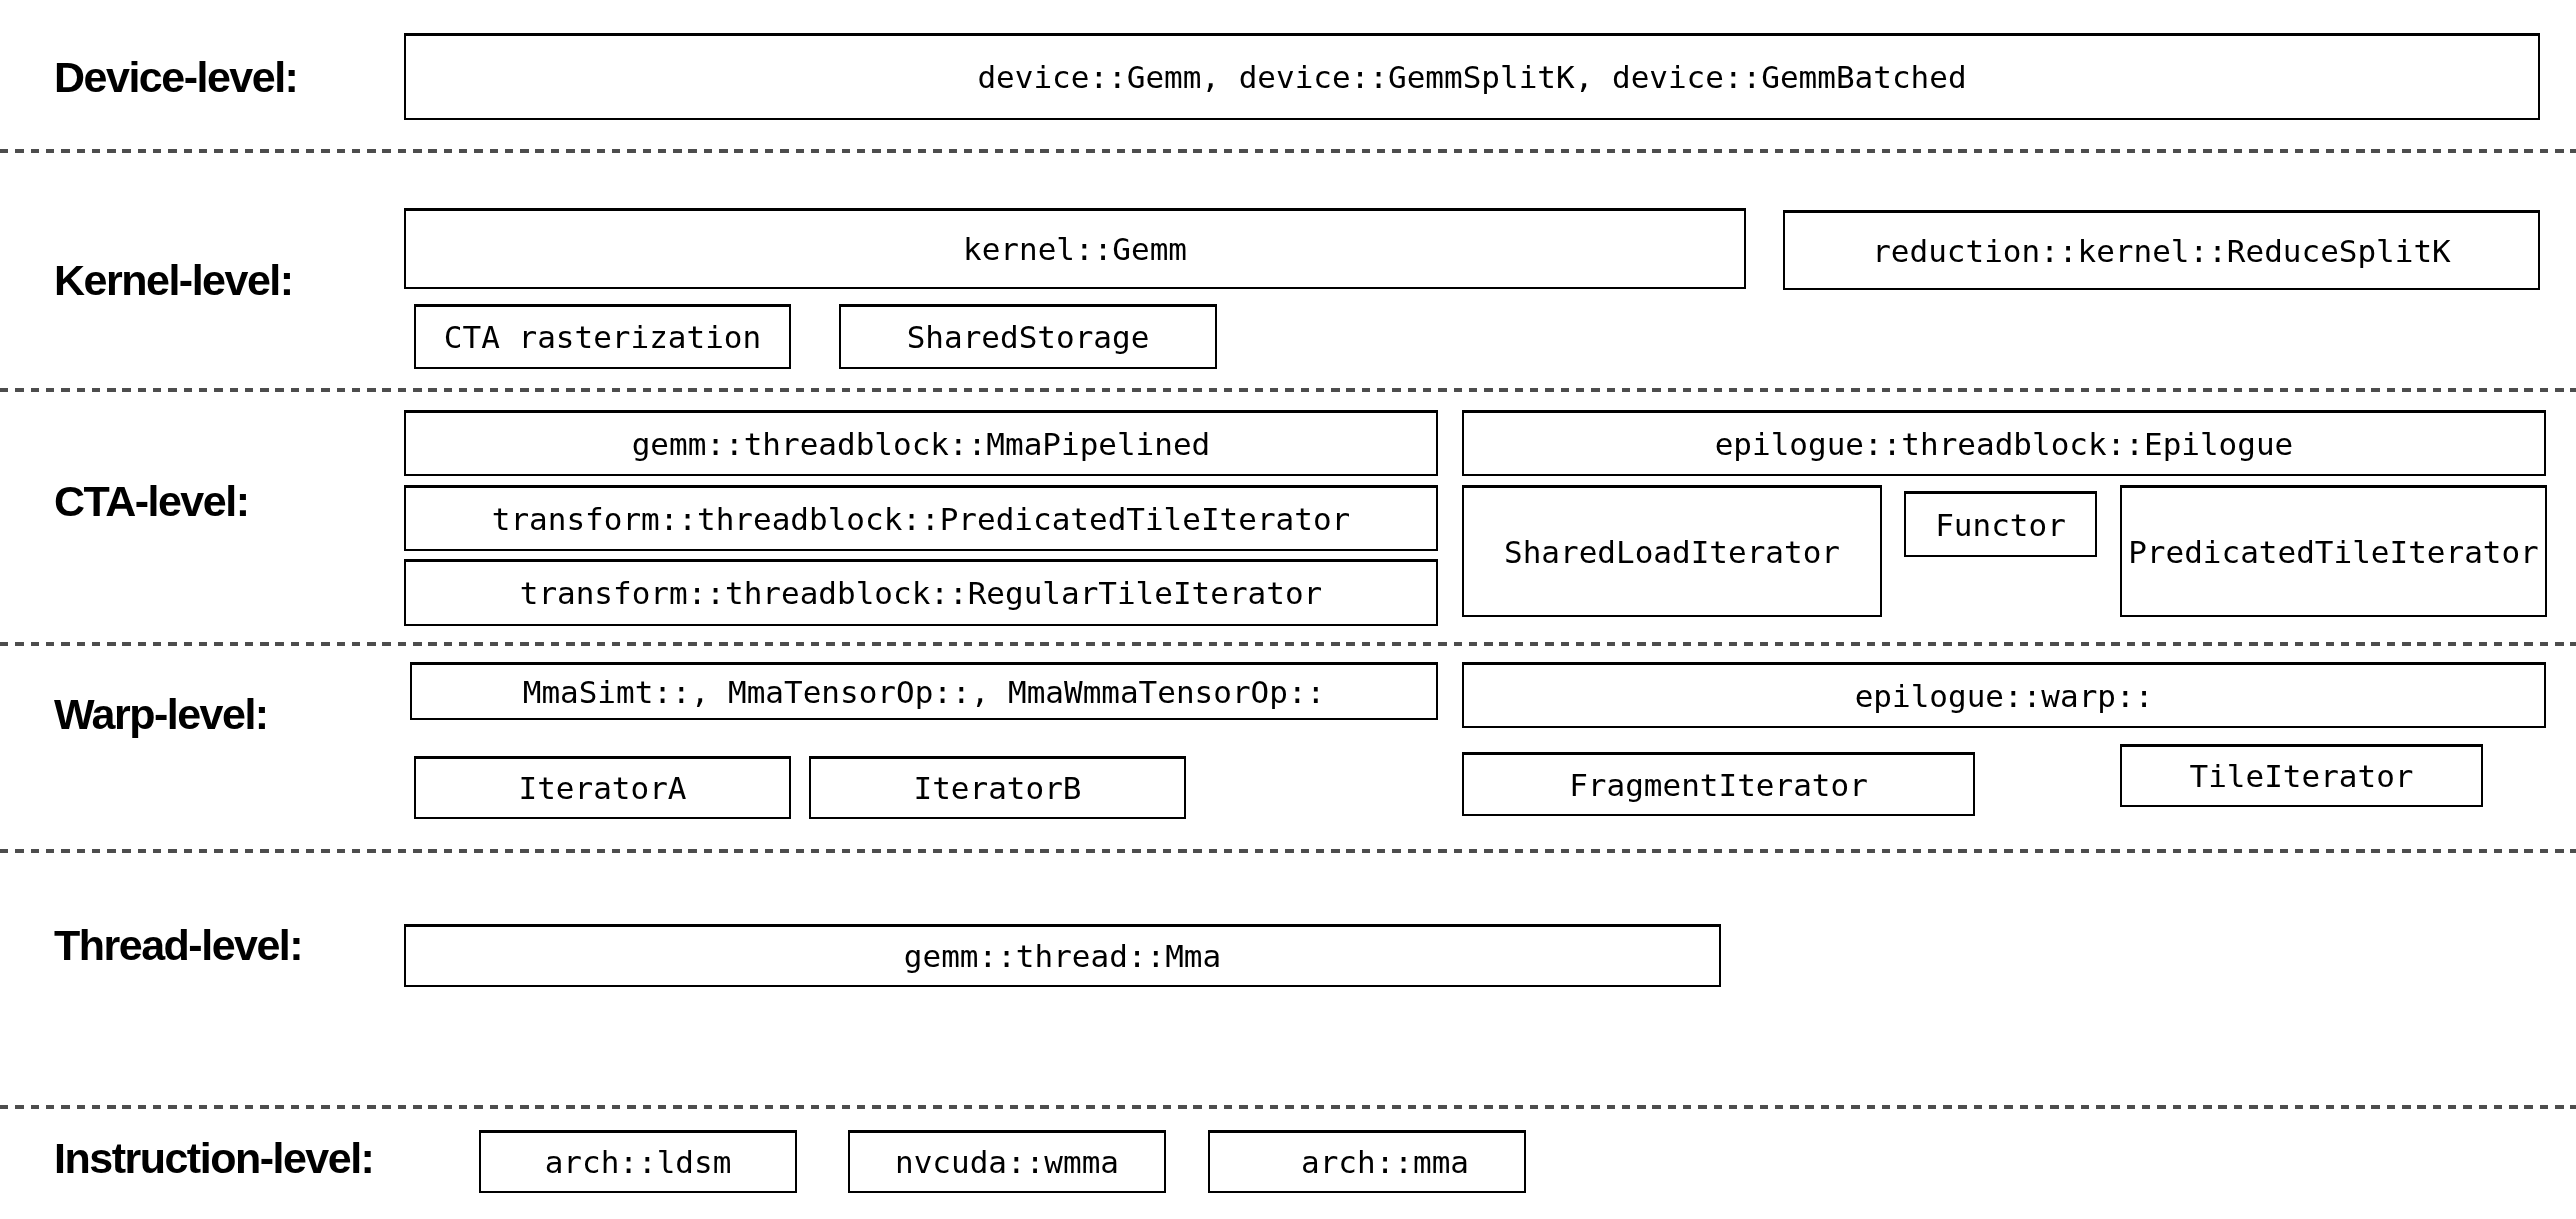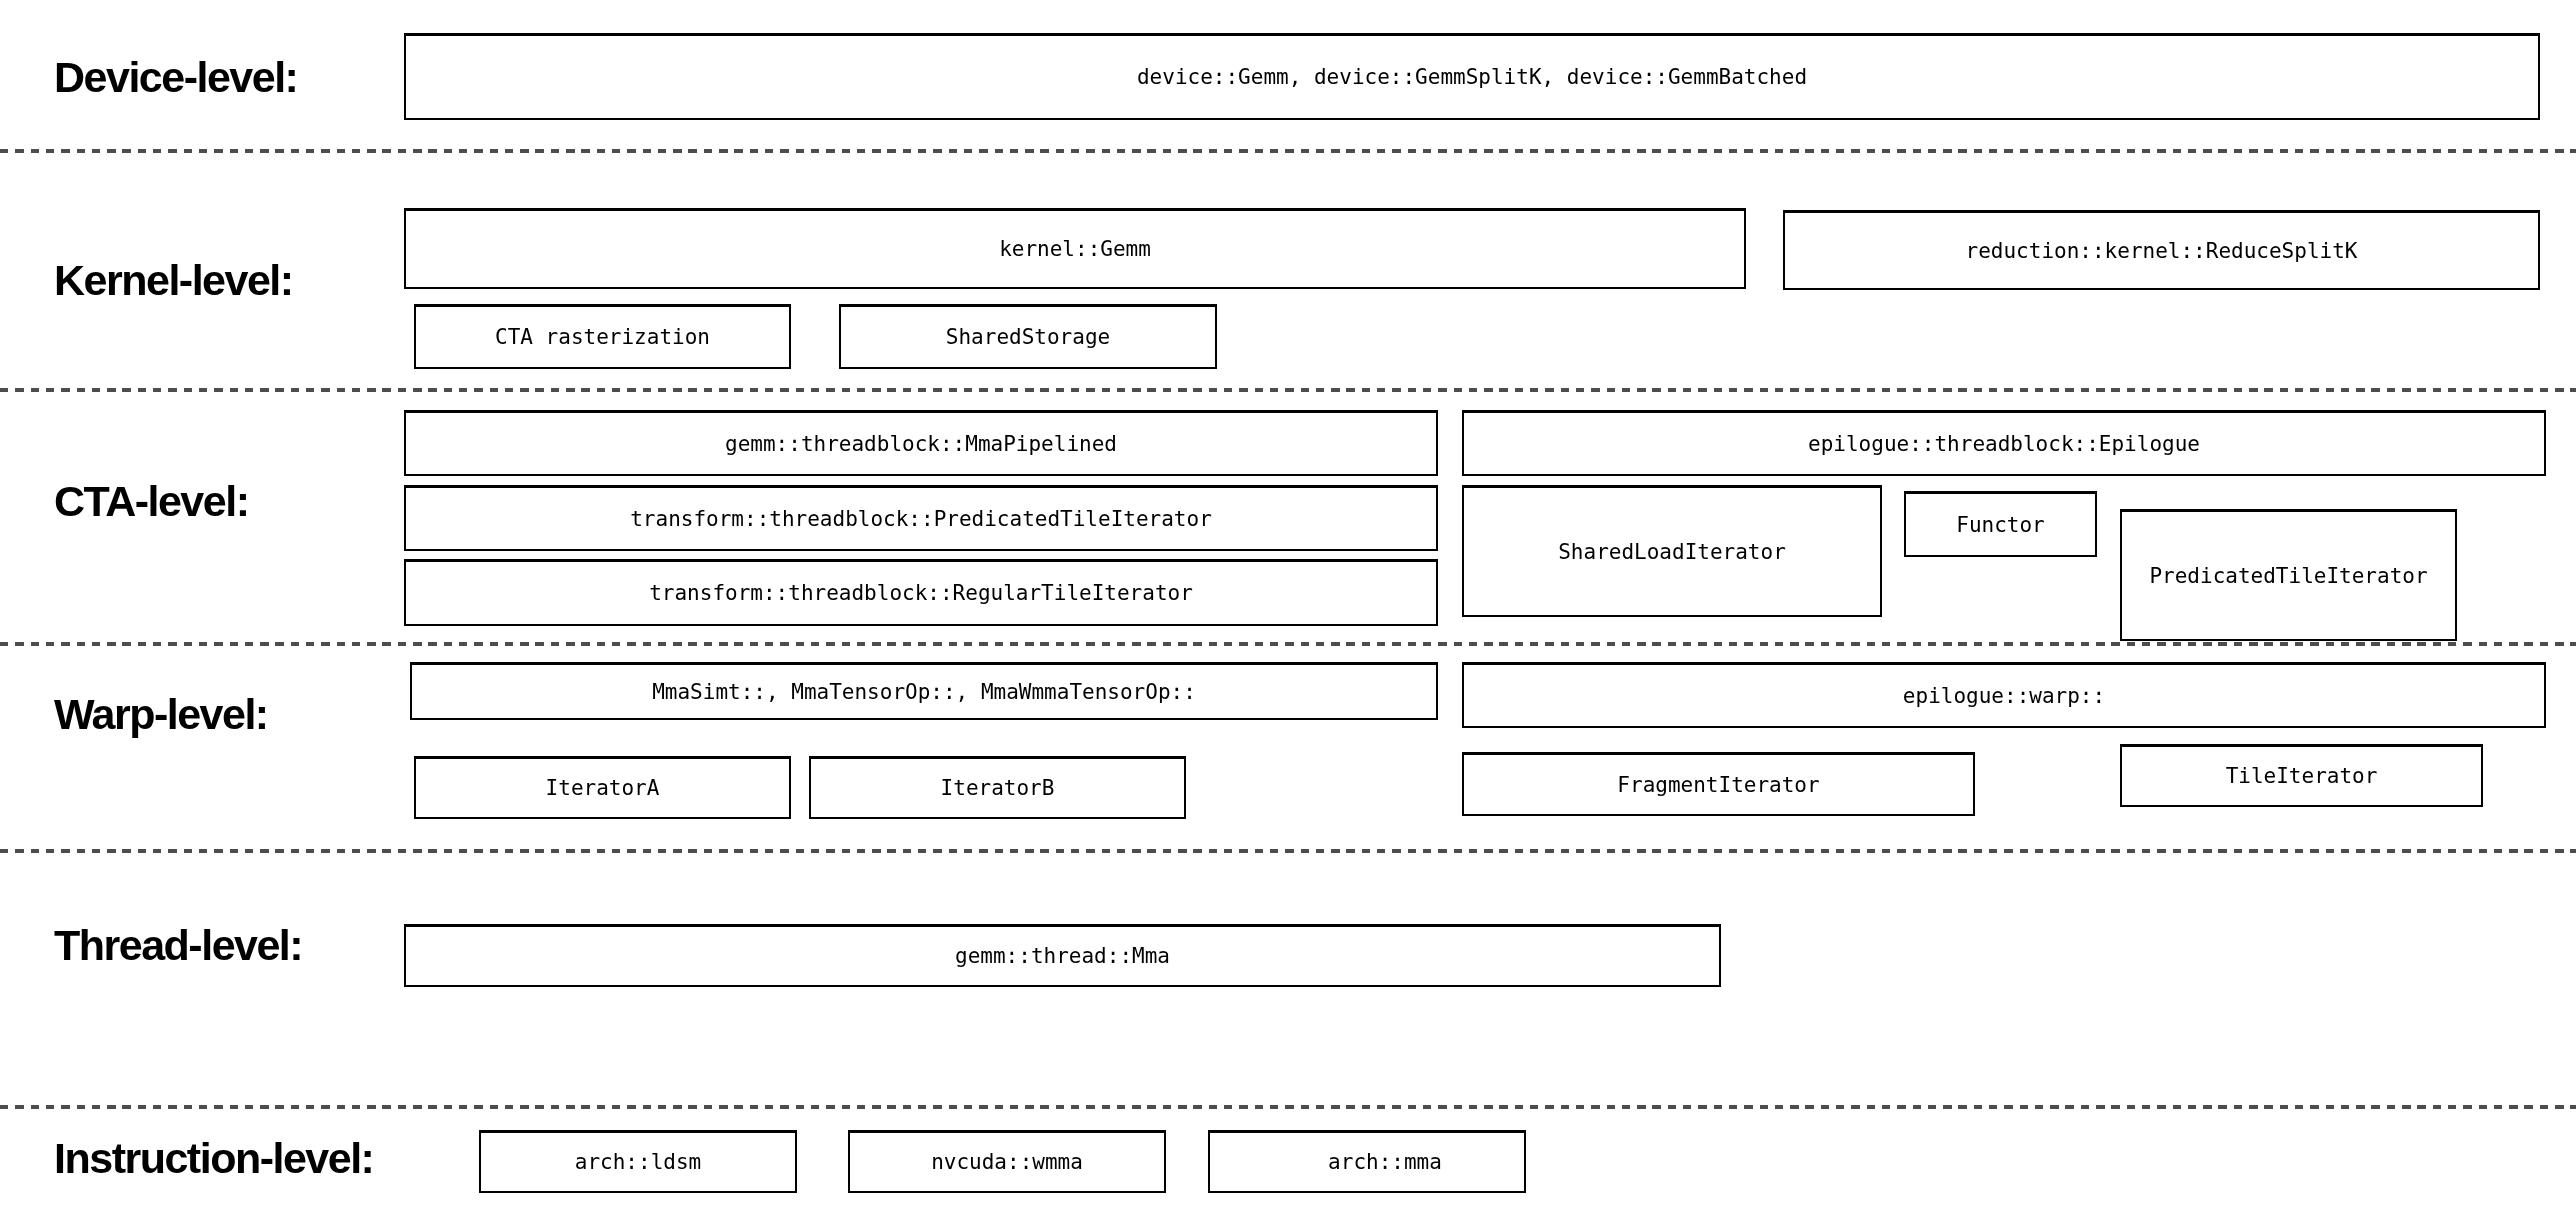--- a/index.html
+++ b/index.html
@@ -26,21 +26,21 @@
   .box {
     position: absolute;
     box-sizing: border-box;
     border: 2.3px solid #000000;
     border-top-width: 3.8px;
     background: #ffffff;
     display: flex;
     align-items: center;
     justify-content: center;
     font-family: "DejaVu Sans Mono", monospace;
-    font-size: 21px;
+    font-size: 31px;
     white-space: nowrap;
     color: #000000;
   }
   .sep {
     position: absolute;
     left: 0;
     width: 100%;
     height: 3.8px;
     background: repeating-linear-gradient(to right, #4d4d4d 0 8.4px, transparent 8.4px 15.3px);
   }
@@ -61,21 +61,21 @@
   #box-device-gemm        { left:404px;  top:33px;   width:2136px; height:87px; }
   #box-kernel-gemm        { left:404px;  top:208px;  width:1342px; height:81px; }
   #box-reduce-splitk      { left:1783px; top:210px;  width:757px;  height:80px; }
   #box-cta-rasterization  { left:414px;  top:304px;  width:377px;  height:65px; }
   #box-shared-storage     { left:839px; top:304px;  width:378px;  height:65px; }
   #box-mma-pipelined      { left:404px;  top:410px;  width:1034px; height:66px; }
   #box-epilogue-tb        { left:1462px; top:410px;  width:1084px; height:66px; }
   #box-pred-tile-iter-cta { left:404px;  top:485px;  width:1034px; height:66px; }
   #box-shared-load-iter   { left:1462px; top:485px;  width:420px;  height:132px; }
   #box-functor            { left:1904px; top:491px;  width:193px;  height:66px; }
-  #box-pred-tile-iter-epi { left:2120px; top:485px;  width:337px;  height:132px;margin-top:24px; }
+  #box-pred-tile-iter-epi { left:2120px; top:485px;  width:427px;  height:132px; }
   #box-regular-tile-iter  { left:404px;  top:559px;  width:1034px; height:67px; }
   #box-warp-mma           { left:410px;  top:662px;  width:1028px; height:58px; }
   #box-epilogue-warp      { left:1462px; top:662px;  width:1084px; height:66px; }
   #box-iterator-a         { left:414px;  top:756px;  width:377px;  height:63px; }
   #box-iterator-b         { left:809px; top:756px;  width:377px;  height:63px; }
   #box-fragment-iterator  { left:1462px; top:752px;  width:513px;  height:64px; }
   #box-tile-iterator      { left:2088px; top:744px;  width:363px;  height:63px;margin-left:32px; }
   #box-thread-mma         { left:404px;  top:924px; width:1317px; height:63px; }
   #box-arch-ldsm          { left:479px;  top:1130px; width:318px;  height:63px; }
   #box-nvcuda-wmma        { left:848px; top:1130px; width:318px;  height:63px; }

